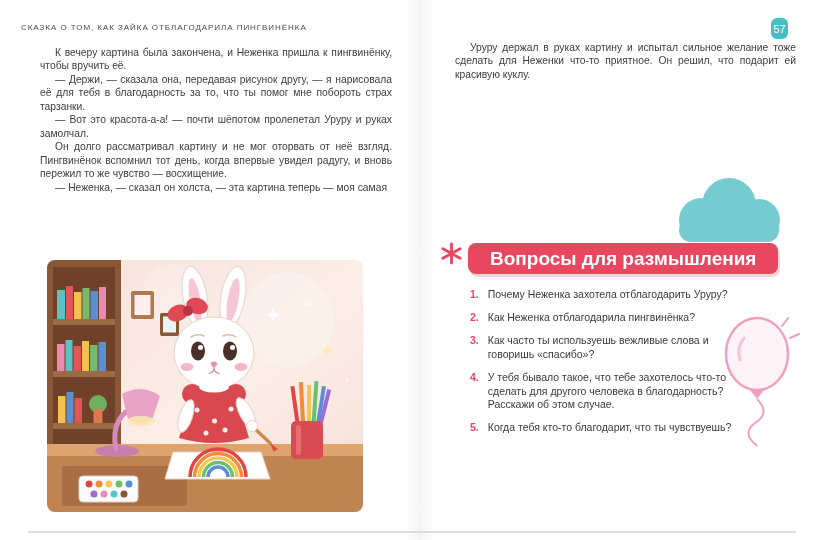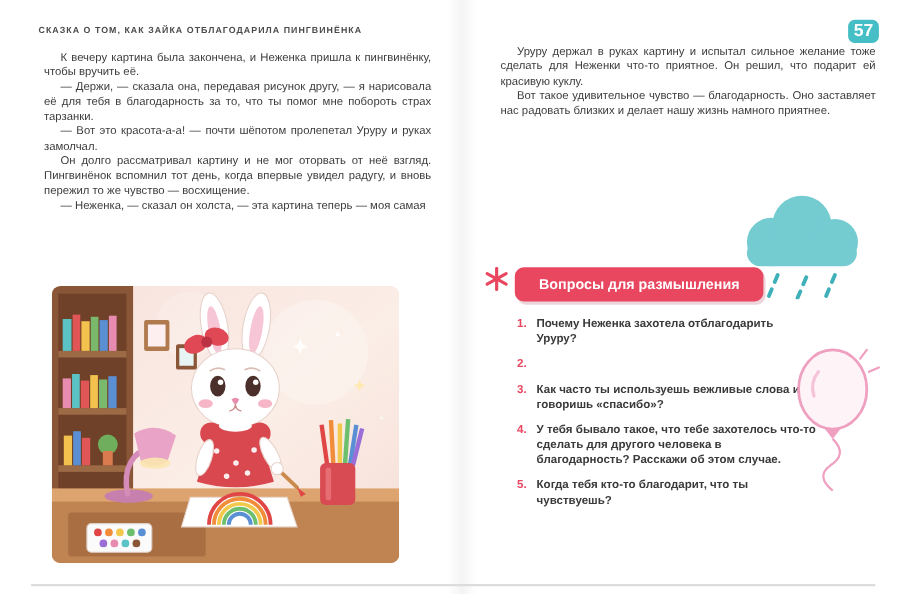--- a/index.html
+++ b/index.html
@@ -16,29 +16,29 @@
   .crease {
     position:absolute; left:406px; top:0; width:28px; height:540px;
     background:linear-gradient(90deg, rgba(0,0,0,0) 0%, rgba(0,0,0,0.045) 50%, rgba(0,0,0,0) 100%);
   }
   .page-bottom-edge {
     position:absolute; left:28px; right:24px; bottom:7px; height:2px;
     background:#dcdcdc; border-radius:2px;
   }
 
   .running-header {
-    position:absolute; left:35px; top:23px;
-    font-size:8px; font-weight:bold; letter-spacing:0.95px;
+    position:absolute; left:21px; top:23px;
+    font-size:8px; font-weight:normal; letter-spacing:0.95px;
     color:#4a4a4a; text-transform:uppercase; white-space:nowrap;
   }
 
   .pagenum {
-    position:absolute; left:771px; top:18px; width:28px; height:21px;
+    position:absolute; left:771px; top:18px; width:17px; height:21px;
     background:#45bec5; border-radius:6px;
-    color:#fff; font-size:16px; font-weight:bold;
+    color:#fff; font-size:11px; font-weight:normal;
     display:flex; align-items:center; justify-content:center;
   }
 
   .textcol {
     position:absolute;
     font-size:10.3px; line-height:13.45px;
     color:#3d3d3d; text-align:justify;
   }
   .textcol.left  { left:40px;  top:46px; width:352px; }
   .textcol.right { left:455px; top:41px; width:341px; }
@@ -60,29 +60,29 @@
     position:absolute; left:468px; top:243px; height:31px;
     background:#e8475f; border-radius:8px;
     display:flex; align-items:center; padding:0 22px;
     box-shadow:2px 3px 0 rgba(150,30,55,0.18);
   }
   .banner-fold {
     position:absolute; left:-7px; bottom:-6px;
     width:14px; height:16px; background:#b72e48;
     transform:skewY(-22deg); border-radius:3px; z-index:-1;
   }
-  .banner-text { color:#ffffff; font-weight:bold; font-size:13px; white-space:nowrap; }
+  .banner-text { color:#ffffff; font-weight:bold; font-size:19px; white-space:nowrap; }
 
   .questions {
     position:absolute; left:470px; top:288px; width:272px;
     list-style:none;
   }
   .q { display:flex; gap:9px; margin-bottom:9px; font-size:10.5px; line-height:13.9px; }
   .qnum { color:#e8475f; font-weight:bold; flex:0 0 auto; }
-  .qtext { color:#3a3a3a; font-weight:700; }
+  .qtext { color:#3a3a3a; font-weight:400; }
 </style>
 </head>
 <body>
 
 <div class="spread">
 
   <div class="crease"></div>
   <div class="page-bottom-edge"></div>
 
   <div class="running-header">СКАЗКА О ТОМ, КАК ЗАЙКА ОТБЛАГОДАРИЛА ПИНГВИНЁНКА</div>
@@ -212,21 +212,20 @@
       <circle cx="114" cy="468" r="7" fill="#e88bb0"></circle>
       <circle cx="134" cy="468" r="7" fill="#5bc2c5"></circle>
       <circle cx="154" cy="468" r="7" fill="#8a5638"></circle>
     </svg>
   </div>
 
   <div class="pagenum">57</div>
 
   <div class="textcol right">
     <p class="para indent">Уруру держал в руках картину и испытал сильное желание тоже сделать для Неженки что-то приятное. Он решил, что подарит ей красивую куклу.</p>
-    <p class="para indent">Вот такое удивительное чувство — благодарность. Оно заставляет нас радовать близких и делает нашу жизнь намного приятнее.</p>
   </div>
 
   <div class="cloud">
     <svg viewBox="0 0 132 100" xmlns="http://www.w3.org/2000/svg">
       <g fill="#74ccd1">
         <circle cx="38" cy="48" r="22"></circle>
         <circle cx="66" cy="33" r="27"></circle>
         <circle cx="96" cy="48" r="21"></circle>
         <rect x="16" y="46" width="100" height="24" rx="12"></rect>
       </g>
@@ -253,20 +252,21 @@
     <span class="banner-text">Вопросы для размышления</span>
   </div>
 
   <ol class="questions">
     <li class="q">
       <span class="qnum">1.</span>
       <span class="qtext">Почему Неженка захотела отблагодарить Уруру?</span>
     </li>
     <li class="q">
       <span class="qnum">2.</span>
+      <span class="qtext">Как Неженка отблагодарила пингвинёнка?</span>
     </li>
     <li class="q">
       <span class="qnum">3.</span>
       <span class="qtext">Как часто ты используешь вежливые слова и говоришь «спасибо»?</span>
     </li>
     <li class="q">
       <span class="qnum">4.</span>
       <span class="qtext">У тебя бывало такое, что тебе захотелось что-то сделать для другого человека в благодарность? Расскажи об этом случае.</span>
     </li>
     <li class="q">

